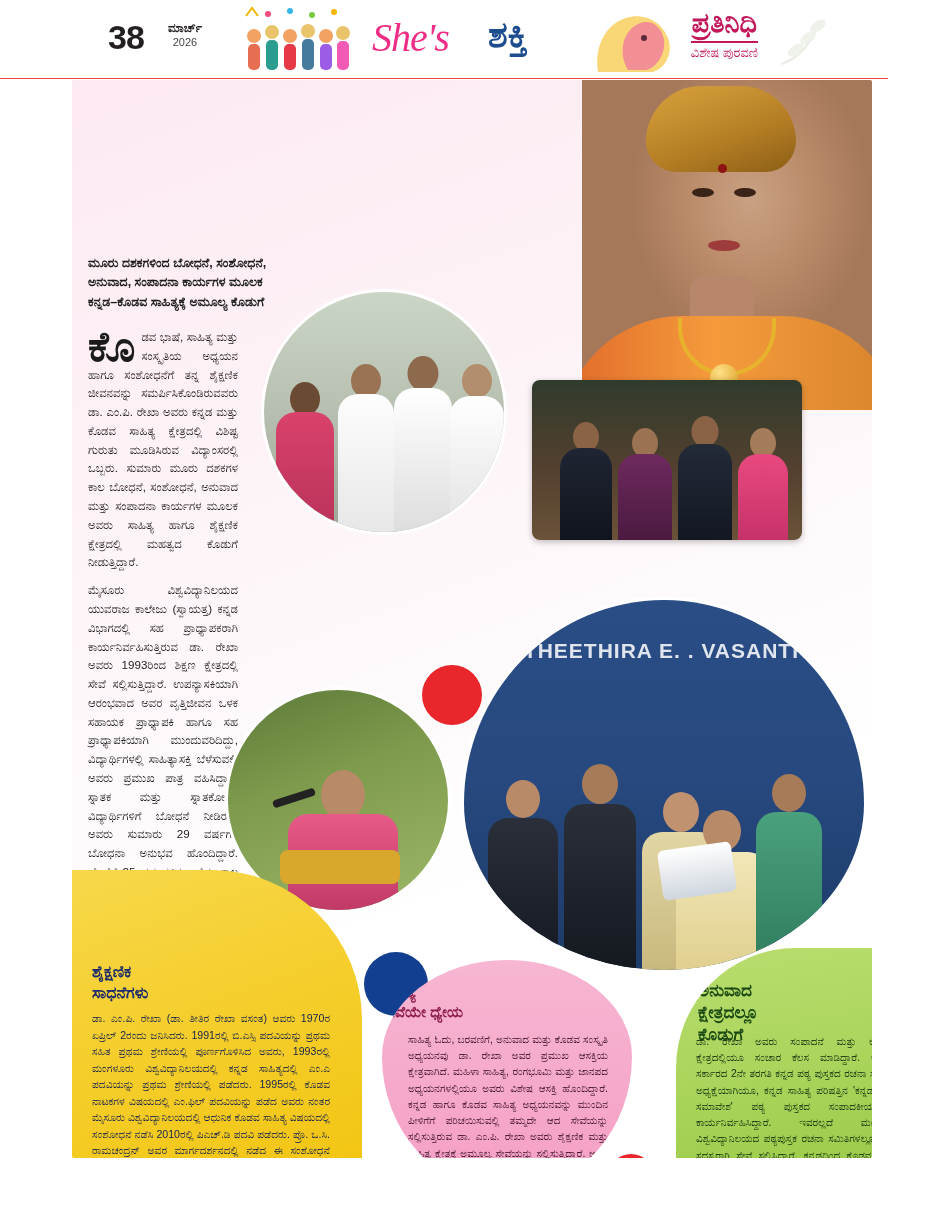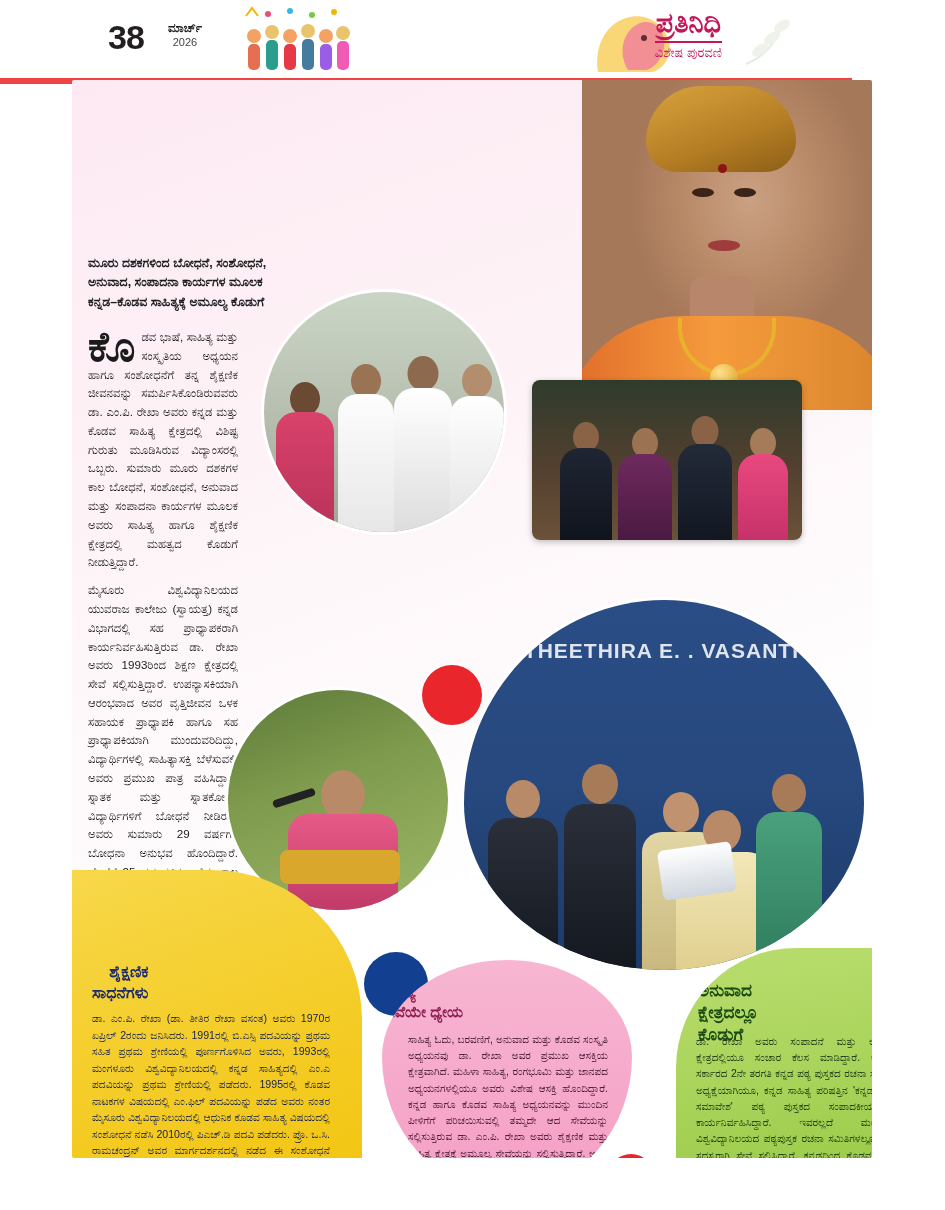--- a/index.html
+++ b/index.html
@@ -19,21 +19,22 @@
     inset: 0;
     background: #ffffff;
   }
 
   
   .masthead {
     position: absolute;
     left: 0; top: 0;
     width: 852px; height: 78px;
     background: #ffffff;
-    border-bottom: 6px solid #ef4444;
+    border-bottom: 1px solid #ef4444;
+    padding-left: 36px;
   }
   .page-number {
     position: absolute;
     left: 108px; top: 18px;
     font-size: 34px;
     font-weight: bold;
     color: #231f20;
     letter-spacing: -1px;
   }
   .issue-date {
@@ -431,20 +432,24 @@
           <rect x="46" y="38" width="12" height="26" rx="5" fill="#e63946"></rect>
         <circle cx="70" cy="25" r="7" fill="#e9c46a"></circle>
           <rect x="64" y="33" width="12" height="31" rx="5" fill="#457b9d"></rect>
         <circle cx="88" cy="30" r="7" fill="#f4a261"></circle>
           <rect x="82" y="38" width="12" height="26" rx="5" fill="#9b5de5"></rect>
         <circle cx="105" cy="27" r="7" fill="#e9c46a"></circle>
           <rect x="99" y="35" width="12" height="29" rx="5" fill="#f15bb5"></rect>
       </g>
     </svg>
 
+    <div class="logo-shes">
+      <span class="shes-text">She's</span>
+      <span class="shakti-text">ಶಕ್ತಿ</span>
+    </div>
 
     <svg class="woman-art" viewBox="0 0 92 70">
       <path d="M10 68 C6 42 18 20 38 14 C56 8 74 18 80 34 C86 50 76 66 64 68 Z" fill="#f7c948" opacity=".75"></path>
       <path d="M40 66 C30 50 34 28 50 20 C62 14 74 22 76 36 C78 50 68 64 58 66 Z" fill="#ef7d9c" opacity=".8"></path>
       <circle cx="56" cy="34" r="3" fill="#5c2b3a"></circle>
     </svg>
 
     <div class="brand-block">
       <div class="brand-main">ಪ್ರತಿನಿಧಿ</div>
       <div class="brand-sub">ವಿಶೇಷ ಪುರವಣಿ</div>
@@ -561,21 +566,21 @@
         <div class="body" style="height:158px;background:linear-gradient(180deg,#4aa07c,#2f7d5e);"></div>
       </div>
       <div style="position:absolute;left:196px;top:246px;width:74px;height:50px;background:linear-gradient(180deg,#ffffff,#cfd6de);border-radius:6px;transform:rotate(-8deg);"></div>
     </div>
 
     <div class="dot dot-red1"></div>
     <div class="dot dot-blue1"></div>
     <div class="dot dot-red2"></div>
 
     <div class="panel panel-yellow">
-      <div class="ph" style="white-space:pre-line;text-align:right;">ಶೈಕ್ಷಣಿಕ
+      <div class="ph" style="white-space:pre-line;">ಶೈಕ್ಷಣಿಕ
 ಸಾಧನೆಗಳು</div>
       <div class="pbody">ಡಾ. ಎಂ.ಪಿ. ರೇಖಾ (ಡಾ. ತೀತಿರ ರೇಖಾ ವಸಂತ) ಅವರು 1970ರ ಏಪ್ರಿಲ್ 2ರಂದು ಜನಿಸಿದರು. 1991ರಲ್ಲಿ ಬಿ.ಎಸ್ಸಿ ಪದವಿಯನ್ನು ಪ್ರಥಮ ಸಹಿತ ಪ್ರಥಮ ಶ್ರೇಣಿಯಲ್ಲಿ ಪೂರ್ಣಗೊಳಿಸಿದ ಅವರು, 1993ರಲ್ಲಿ ಮಂಗಳೂರು ವಿಶ್ವವಿದ್ಯಾನಿಲಯದಲ್ಲಿ ಕನ್ನಡ ಸಾಹಿತ್ಯದಲ್ಲಿ ಎಂ.ಎ ಪದವಿಯನ್ನು ಪ್ರಥಮ ಶ್ರೇಣಿಯಲ್ಲಿ ಪಡೆದರು. 1995ರಲ್ಲಿ ಕೊಡವ ನಾಟಕಗಳ ವಿಷಯದಲ್ಲಿ ಎಂ.ಫಿಲ್ ಪದವಿಯನ್ನು ಪಡೆದ ಅವರು ನಂತರ ಮೈಸೂರು ವಿಶ್ವವಿದ್ಯಾನಿಲಯದಲ್ಲಿ ಆಧುನಿಕ ಕೊಡವ ಸಾಹಿತ್ಯ ವಿಷಯದಲ್ಲಿ ಸಂಶೋಧನೆ ನಡೆಸಿ 2010ರಲ್ಲಿ ಪಿಎಚ್.ಡಿ ಪದವಿ ಪಡೆದರು. ಪ್ರೊ. ಒ.ಸಿ. ರಾಮಚಂದ್ರನ್ ಅವರ ಮಾರ್ಗದರ್ಶನದಲ್ಲಿ ನಡೆದ ಈ ಸಂಶೋಧನೆ ಕೊಡವ ಸಾಹಿತ್ಯ ಅಧ್ಯಯನಕ್ಕೆ ಮಹತ್ವದ ಕೊಡುಗೆಯಾಗಿದೆ.</div>
     </div>
 
     <div class="panel panel-pink">
       <div class="ph" style="white-space:pre-line;">ಸಾಹಿತ್ಯ
 ಸೇವೆಯೇ ಧ್ಯೇಯ</div>
       <div class="pbody">ಸಾಹಿತ್ಯ ಓದು, ಬರವಣಿಗೆ, ಅನುವಾದ ಮತ್ತು ಕೊಡವ ಸಂಸ್ಕೃತಿ ಅಧ್ಯಯನವು ಡಾ. ರೇಖಾ ಅವರ ಪ್ರಮುಖ ಆಸಕ್ತಿಯ ಕ್ಷೇತ್ರವಾಗಿದೆ. ಮಹಿಳಾ ಸಾಹಿತ್ಯ, ರಂಗಭೂಮಿ ಮತ್ತು ಜಾನಪದ ಅಧ್ಯಯನಗಳಲ್ಲಿಯೂ ಅವರು ವಿಶೇಷ ಆಸಕ್ತಿ ಹೊಂದಿದ್ದಾರೆ. ಕನ್ನಡ ಹಾಗೂ ಕೊಡವ ಸಾಹಿತ್ಯ ಅಧ್ಯಯನವನ್ನು ಮುಂದಿನ ಪೀಳಿಗೆಗೆ ಪರಿಚಯಿಸುವಲ್ಲಿ ತಮ್ಮದೇ ಆದ ಸೇವೆಯನ್ನು ಸಲ್ಲಿಸುತ್ತಿರುವ ಡಾ. ಎಂ.ಪಿ. ರೇಖಾ ಅವರು ಶೈಕ್ಷಣಿಕ ಮತ್ತು ಸಾಹಿತ್ಯ ಕ್ಷೇತ್ರಕ್ಕೆ ಅಮೂಲ್ಯ ಸೇವೆಯನ್ನು ಸಲ್ಲಿಸುತ್ತಿದ್ದಾರೆ. ಅವರ ನಿರಂತರ ಸಾಹಿತ್ಯ ಸೇವೆ ಮುಂದಿನ ಪೀಳಿಗೆಗೂ ಸಂಶೋಧಕರಿಗೆ ಸ್ಫೂರ್ತಿಯಾಗಿದೆ.</div>
     </div>
 

